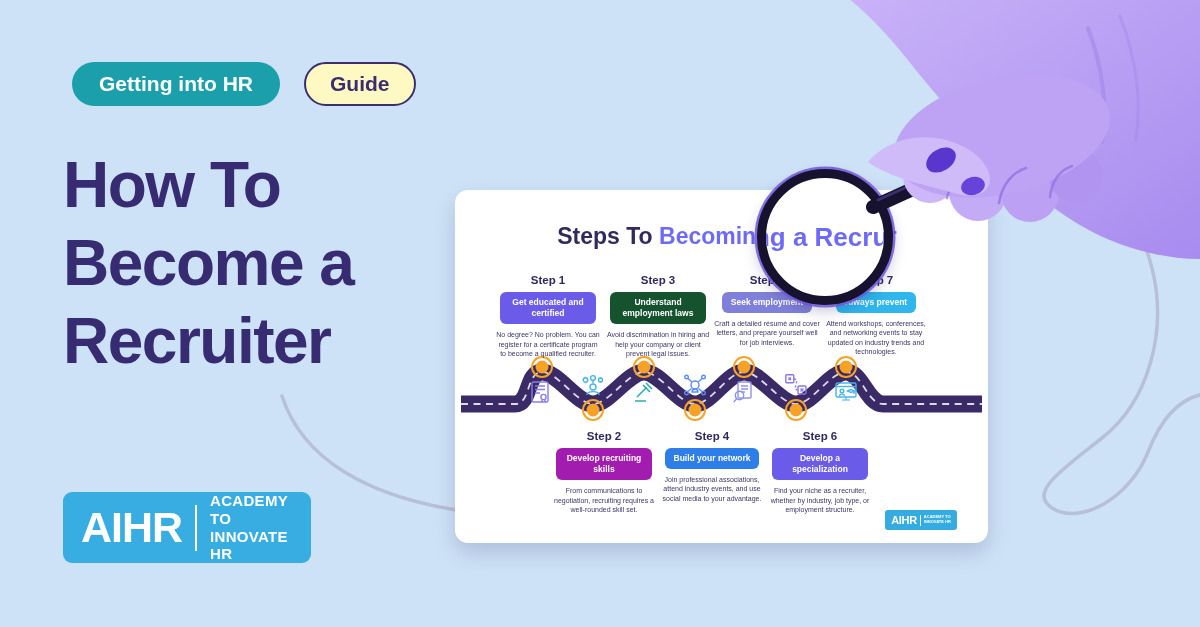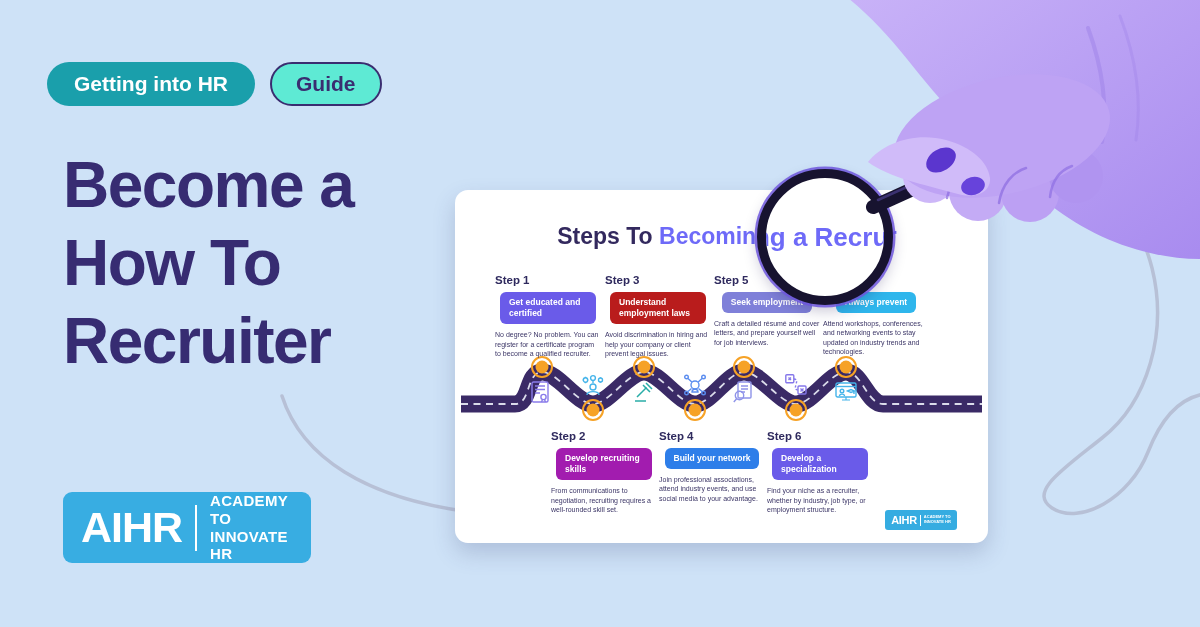--- a/index.html
+++ b/index.html
@@ -6,42 +6,42 @@
   html,body { width:1200px; height:627px; overflow:hidden; }
   body { font-family:"Liberation Sans", sans-serif; }
   .canvas { position:relative; width:1200px; height:627px; background:#CEE2F7; overflow:hidden; }
 
   
   .deco-svg { position:absolute; inset:0; z-index:1; }
   .corner-shape { position:absolute; top:-28px; right:-20px; width:138px; height:92px;
     background:#D9CAF7; border-radius:24px; transform:rotate(-18deg); z-index:1; }
 
   
-  .badge-row { position:absolute; left:47px; top:62px; display:flex; gap:15px; z-index:2; }
+  .badge-row { position:absolute; left:72px; top:62px; display:flex; gap:24px; z-index:2; }
   .pill { display:flex; align-items:center; font-weight:700; font-size:21px; border-radius:24px; }
   .pill-teal { background:#1A9FAB; color:#fff; padding:10px 27px; }
-  .pill-outline { background:#5eead4; color:#3A2D70; border:2.5px solid #3A2D70; padding:8px 24px; }
+  .pill-outline { background:#fef9c3; color:#3A2D70; border:2.5px solid #3A2D70; padding:8px 24px; }
 
   .headline { position:absolute; left:63px; top:146px; z-index:2; color:#372C72;
     font-size:64px; line-height:78px; font-weight:700; letter-spacing:-1.5px; }
 
   .logo { position:absolute; left:63px; top:492px; width:248px; height:71px; background:#38ADE2;
     border-radius:9px; display:flex; align-items:center; padding:0 18px; gap:13px; z-index:2; }
   .logo-word { color:#fff; font-size:43px; font-weight:700; letter-spacing:-1px; }
   .logo-div { width:2.5px; height:46px; background:#fff; }
   .logo-tag { color:#fff; font-size:15px; font-weight:700; line-height:1.18; letter-spacing:.3px; }
 
   
   .card { position:absolute; left:455px; top:190px; width:533px; height:353px; background:#fff;
     border-radius:13px; box-shadow:0 10px 22px rgba(60,70,120,.22); z-index:2; }
   .card-title { position:absolute; top:33px; width:100%; text-align:center; font-size:23px; font-weight:700; }
   .t-dark { color:#33295E;margin-left:11px; }
   .t-accent { color:#6E6AF8; }
 
-  .step-col { position:absolute; width:106px; }
+  .step-col { position:absolute; width:106px; text-align:center; }
   .step-label { font-size:11.5px; font-weight:700; color:#2F2A5E; margin-bottom:6px; }
   .step-badge { display:block; width:fit-content; max-width:96px; margin:0 auto; color:#fff;
     font-size:8.5px; font-weight:700; line-height:1.3; padding:5px 9px; border-radius:6px; }
   .step-desc { font-size:7px; line-height:1.35; color:#3B3566; margin-top:6px; }
 
   .road-svg { position:absolute; inset:0; }
 
   .card-logo { position:absolute; left:430px; top:320px; width:72px; height:20px; background:#35ACE1;
     border-radius:3px; display:flex; align-items:center; justify-content:center; gap:3px; }
   .card-logo .w { color:#fff; font-size:11px; font-weight:700; letter-spacing:-.3px; }
@@ -69,22 +69,22 @@
              C 1162,416 1180,398 1204,394" fill="none" stroke="#B7C0D6" stroke-width="3.5" stroke-linecap="round"></path>
   </svg>
   <div class="corner-shape"></div>
 
   <div class="badge-row">
     <span class="pill pill-teal">Getting into HR</span>
     <span class="pill pill-outline">Guide</span>
   </div>
 
   <h1 class="headline">
+    <div>How To</div>
     <div>Become a</div>
-    <div>How To</div>
     <div>Recruiter</div>
   </h1>
 
   <div class="logo">
     <span class="logo-word">AIHR</span>
     <span class="logo-div"></span>
     <span class="logo-tag">
       <div>ACADEMY TO</div>
       <div>INNOVATE HR</div>
     </span>
@@ -181,21 +181,21 @@
       </g>
     </svg>
 
     <div class="step-col" style="left:40px; top:84px;">
       <div class="step-label">Step 1</div>
       <span class="step-badge" style="background: rgb(106, 91, 233);">Get educated and certified</span>
       <div class="step-desc">No degree? No problem. You can register for a certificate program to become a qualified recruiter.</div>
     </div>
     <div class="step-col" style="left:150px; top:84px;">
       <div class="step-label">Step 3</div>
-      <span class="step-badge" style="background: #b91c1c;">Understand employment laws</span>
+      <span class="step-badge" style="background: #14532d;">Understand employment laws</span>
       <div class="step-desc">Avoid discrimination in hiring and help your company or client prevent legal issues.</div>
     </div>
     <div class="step-col" style="left:259px; top:84px;">
       <div class="step-label">Step 5</div>
       <span class="step-badge" style="background: rgb(127, 128, 217);">Seek employment</span>
       <div class="step-desc">Craft a detailed résumé and cover letters, and prepare yourself well for job interviews.</div>
     </div>
     <div class="step-col" style="left:368px; top:84px;">
       <div class="step-label">Step 7</div>
       <span class="step-badge" style="background: rgb(47, 182, 236);">Always prevent</span>

